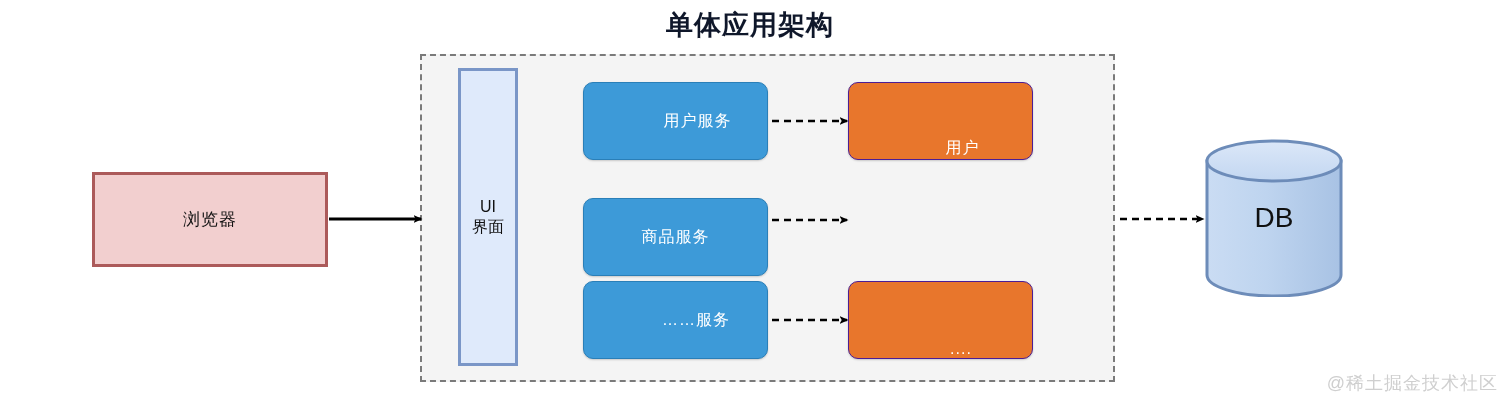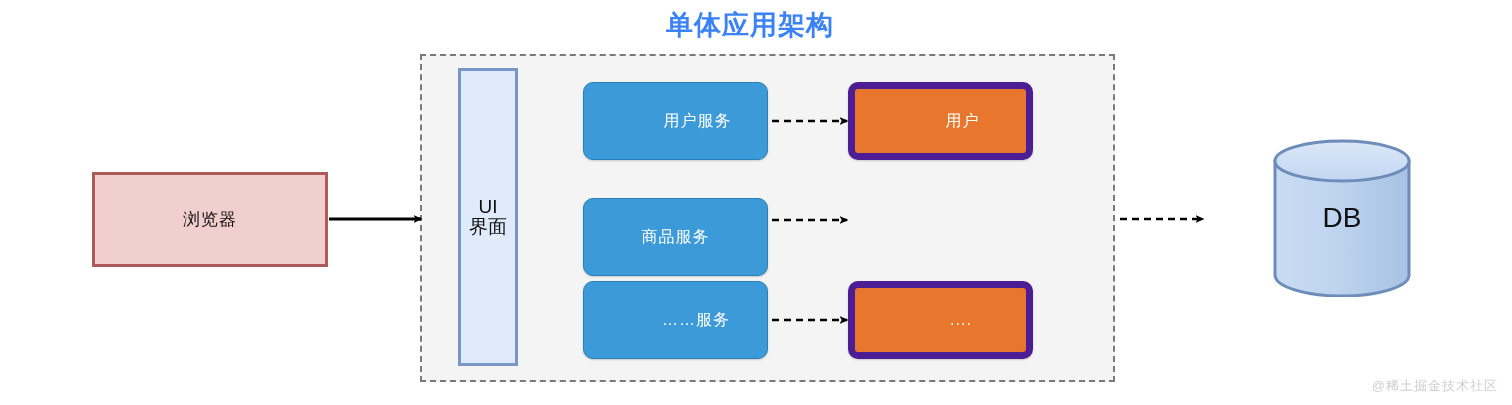--- a/index.html
+++ b/index.html
@@ -20,21 +20,21 @@
 
   
   #diagram-title {
     position: absolute;
     left: 0;
     top: 8px;
     width: 1512px;
     text-align: center;
     font-size: 27px;
     font-weight: 700;
-    color: #3b82f6;
+    color: #0f172a;
     letter-spacing: 1px;
     line-height: 34px;
   }
   
   #diagram-title .title-inner {
     display: inline-block;
     transform: translateX(-6px);
   }
 
   
@@ -80,21 +80,21 @@
     background: #dfeafb;
     border: 3px solid #7a96c7;
     box-sizing: border-box;
     display: flex;
     flex-direction: column;
     align-items: center;
     justify-content: center;
     line-height: 20px;
   }
   #ui-panel .line {
-    font-size: 19px;
+    font-size: 16px;
     color: #111111;
     text-align: center;
   }
 
   
   .svc-box {
     position: absolute;
     width: 185px;
     height: 78px;
     border-radius: 10px;
@@ -106,33 +106,34 @@
     color: #ffffff;
     letter-spacing: 1px;
   }
   .svc-blue {
     background: #3d9ad8;
     border: 1px solid #2a7fb8;
     box-shadow: 0 1px 2px rgba(0,0,0,0.18);
   }
   .svc-orange {
     background: #e8762c;
-    border: 7px solid #4c1d95;
+    border: 1px solid #4c1d95;
     box-shadow: 0 1px 2px rgba(0,0,0,0.18);
+    align-items: flex-end;
   }
   .col-left  { left: 583px; }
   .col-right { left: 848px; }
   .row-1 { top: 82px; padding-left: 44px;  }
   .row-2 { top: 198px; }
   .row-3 { top: 281px; padding-left: 41px; }
 
   
   #db-cylinder {
     position: absolute;
-    left: 1272px;
+    left: 1204px;
     top: 139px;
     width: 140px;
     height: 158px;
   }
   #db-cylinder .db-label {
     position: absolute;
     left: 0;
     top: 0;
     width: 140px;
     height: 158px;
@@ -153,21 +154,21 @@
     width: 1512px;
     height: 405px;
     pointer-events: none;
   }
 
   
   #watermark {
     position: absolute;
     right: 14px;
     bottom: 10px;
-    font-size: 13px;
+    font-size: 18px;
     color: #cfcfcf;
     letter-spacing: 1px;
   }
 </style>
 </head>
 <body>
 
 <div id="canvas">
 
   <div id="diagram-title">

